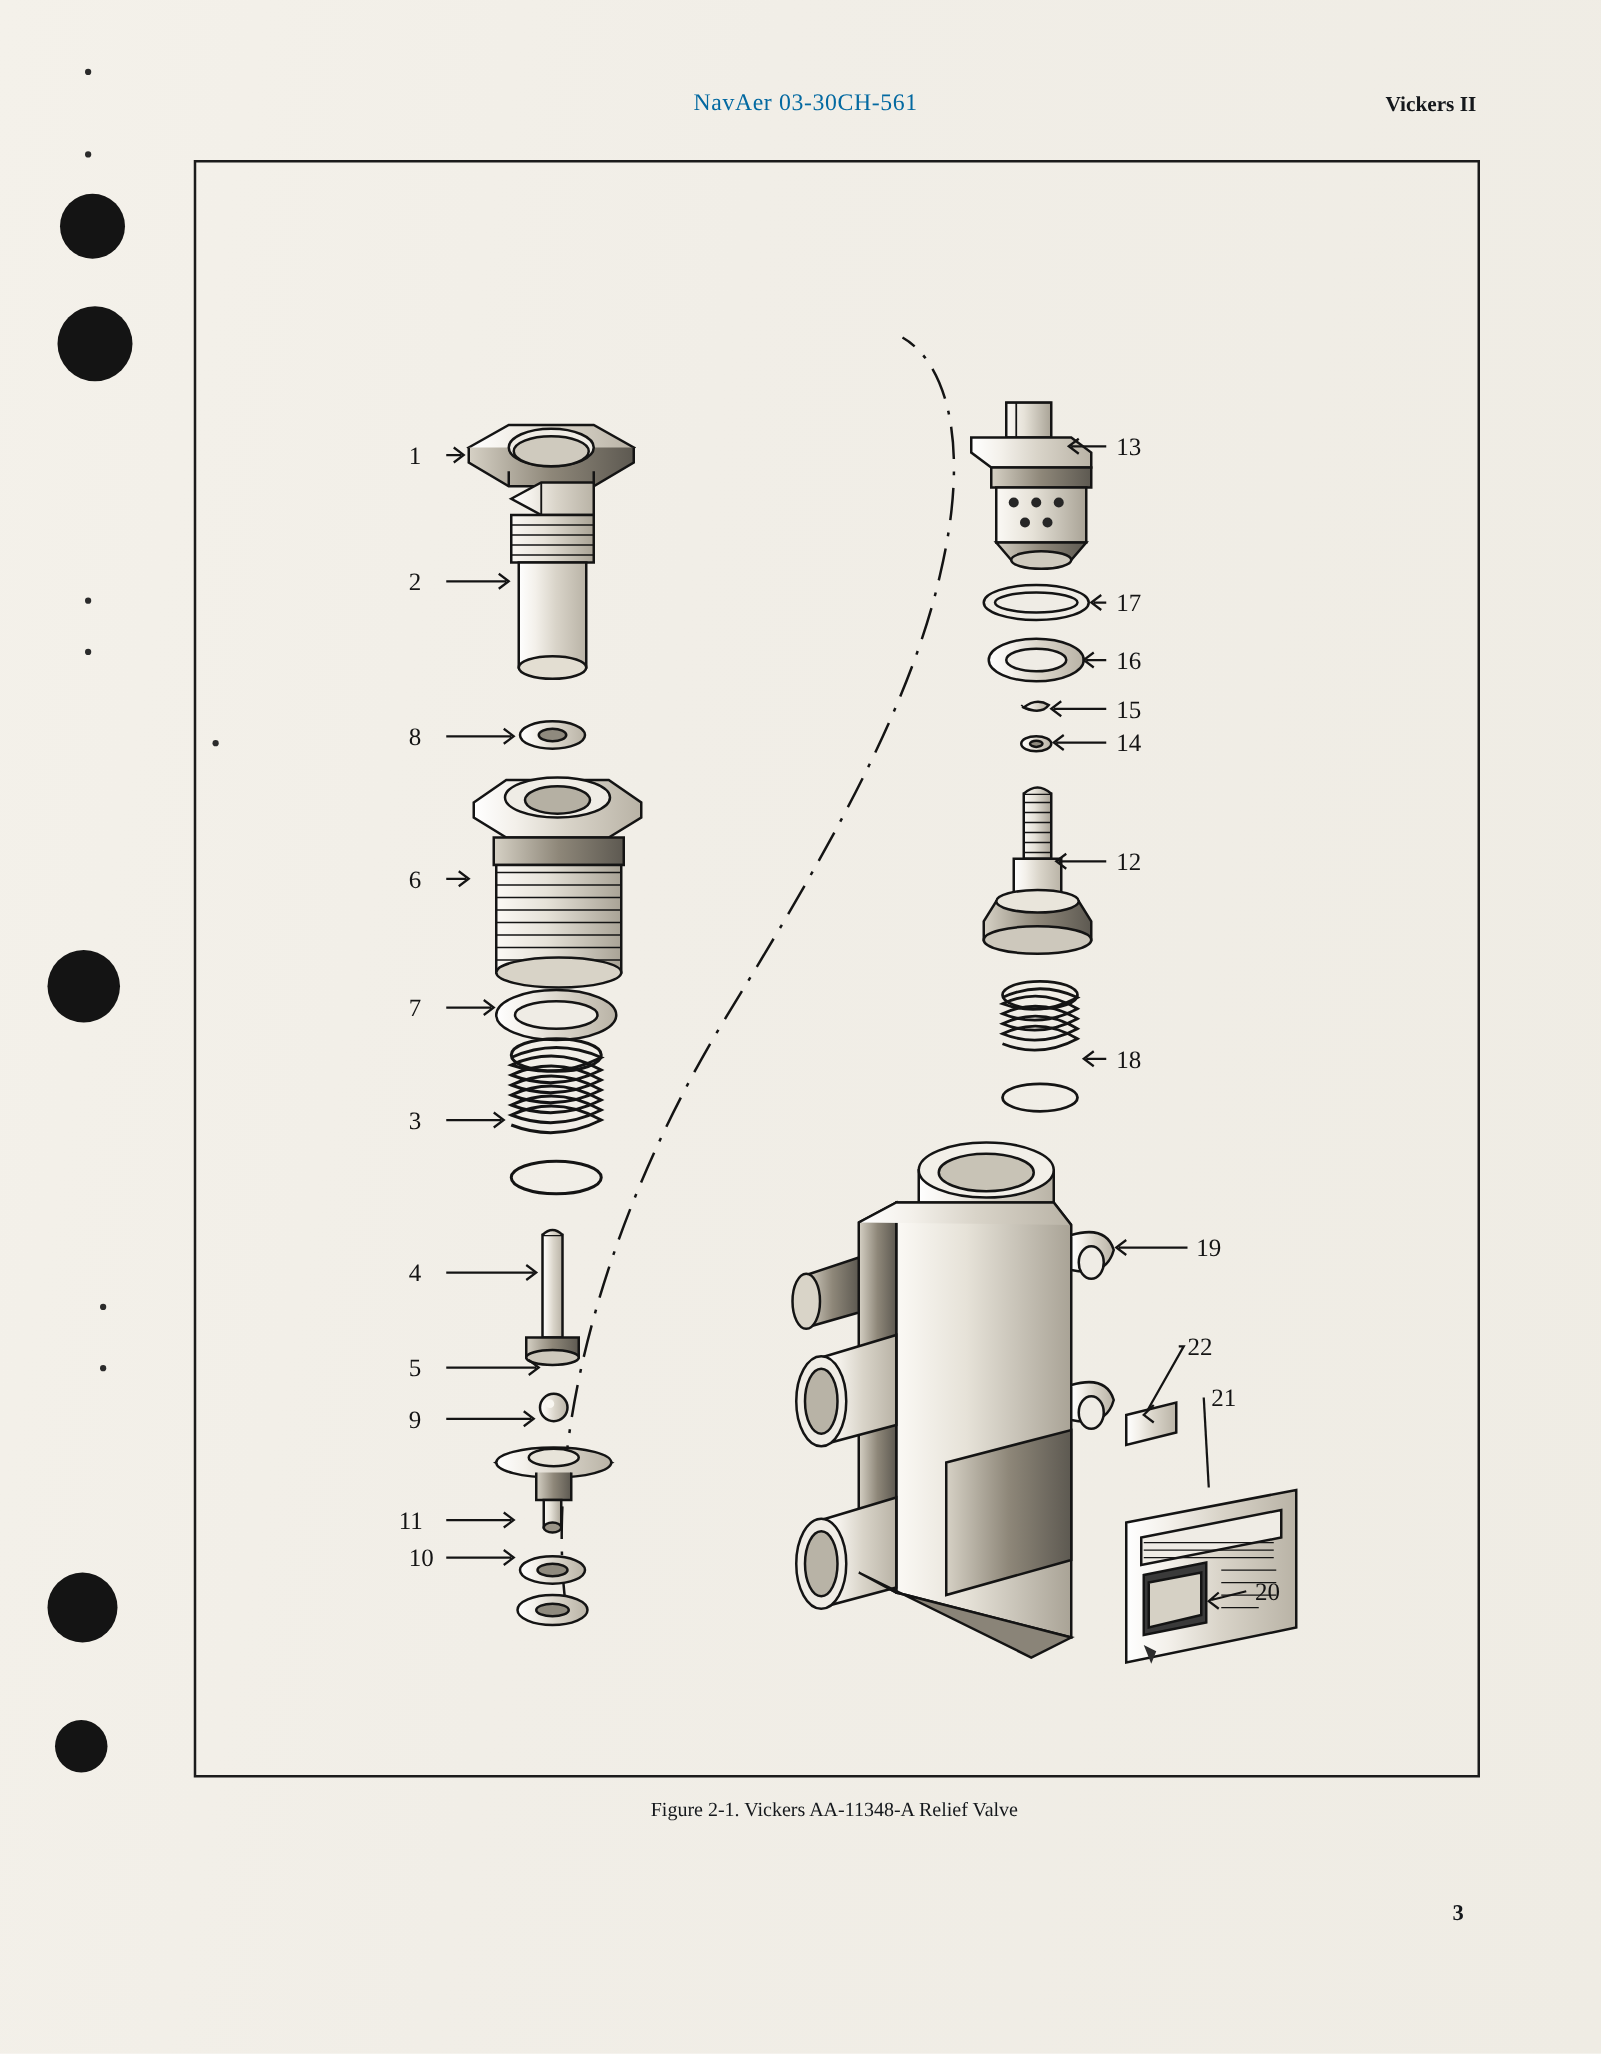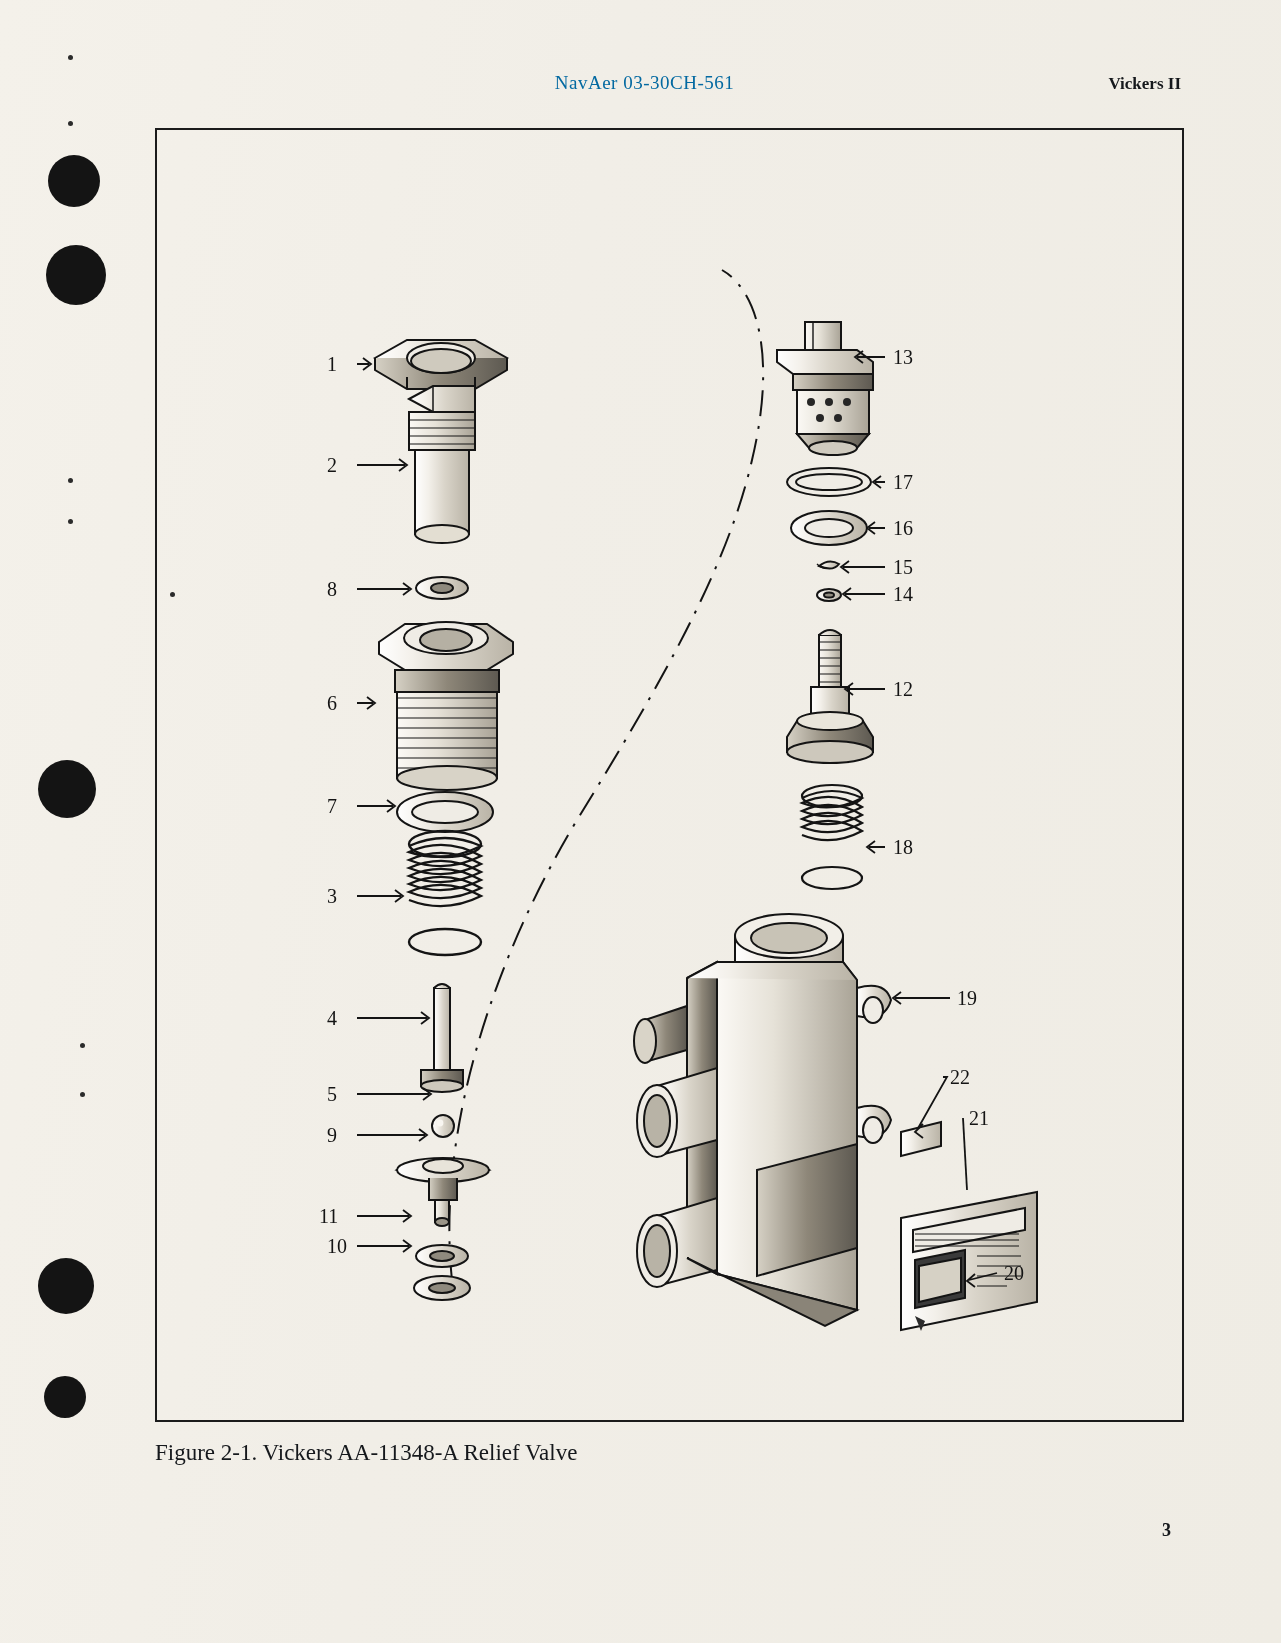--- a/index.html
+++ b/index.html
@@ -66,22 +66,22 @@
     width: 1025px;
     height: 1290px;
     border: 2px solid #1b1b1b;
     background: transparent;
   }
   .figure-caption {
     position: absolute;
     left: 155px;
     top: 1440px;
     width: 1025px;
-    text-align: left;
-    font-size: 23px;
+    text-align: center;
+    font-size: 16px;
     color: #15181c;
   }
   .page-number {
     position: absolute;
     right: 110px;
     top: 1520px;
     font-size: 18px;
     font-weight: bold;
     color: #15181c;
   }

